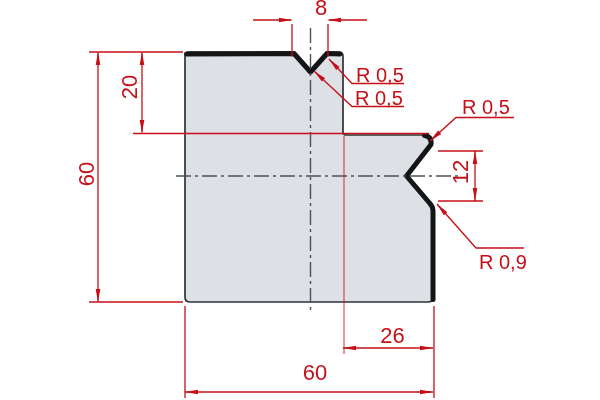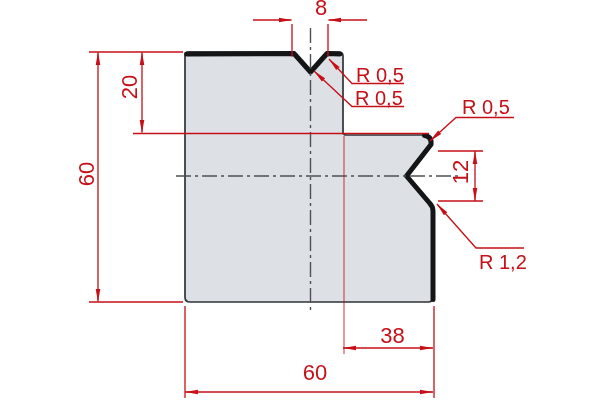--- a/index.html
+++ b/index.html
@@ -127,19 +127,19 @@
   <div class="lbl dim rot" style="left:66px;top:163px;width:41px;">60</div>
 
   <div class="lbl rad" style="left:356px;top:65px;">R 0,5</div>
 
   <div class="lbl rad" style="left:355px;top:88px;">R 0,5</div>
 
   <div class="lbl rad" style="left:462px;top:97px;">R 0,5</div>
 
   <div class="lbl dim rot" style="left:440px;top:161px;width:41px;">12</div>
 
-  <div class="lbl rad" style="left:479px;top:252px;">R 1,2</div>
+  <div class="lbl rad" style="left:479px;top:252px;">R 0,9</div>
 
-  <div class="lbl dim" style="left:372px;top:325px;width:41px;">38</div>
+  <div class="lbl dim" style="left:372px;top:325px;width:41px;">26</div>
 
   <div class="lbl dim" style="left:295px;top:362px;width:40px;">60</div>
 
 </div>
 
 </body></html>

